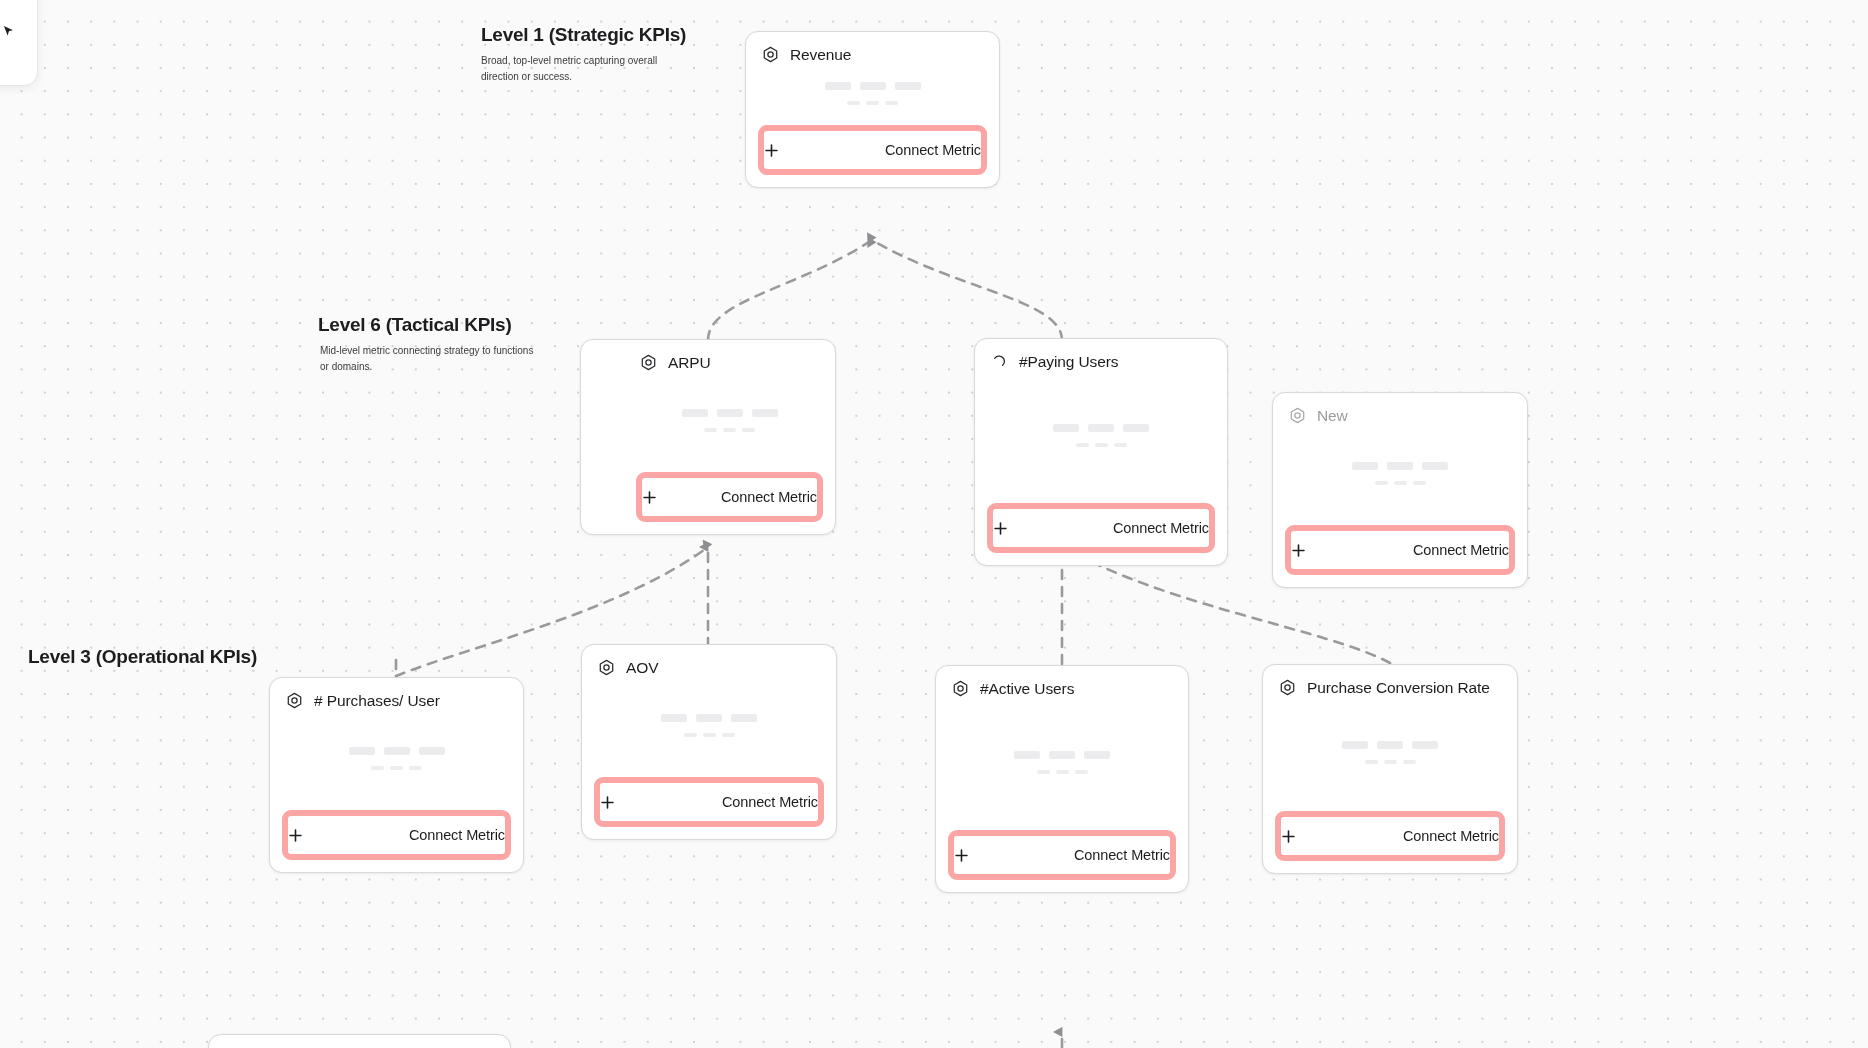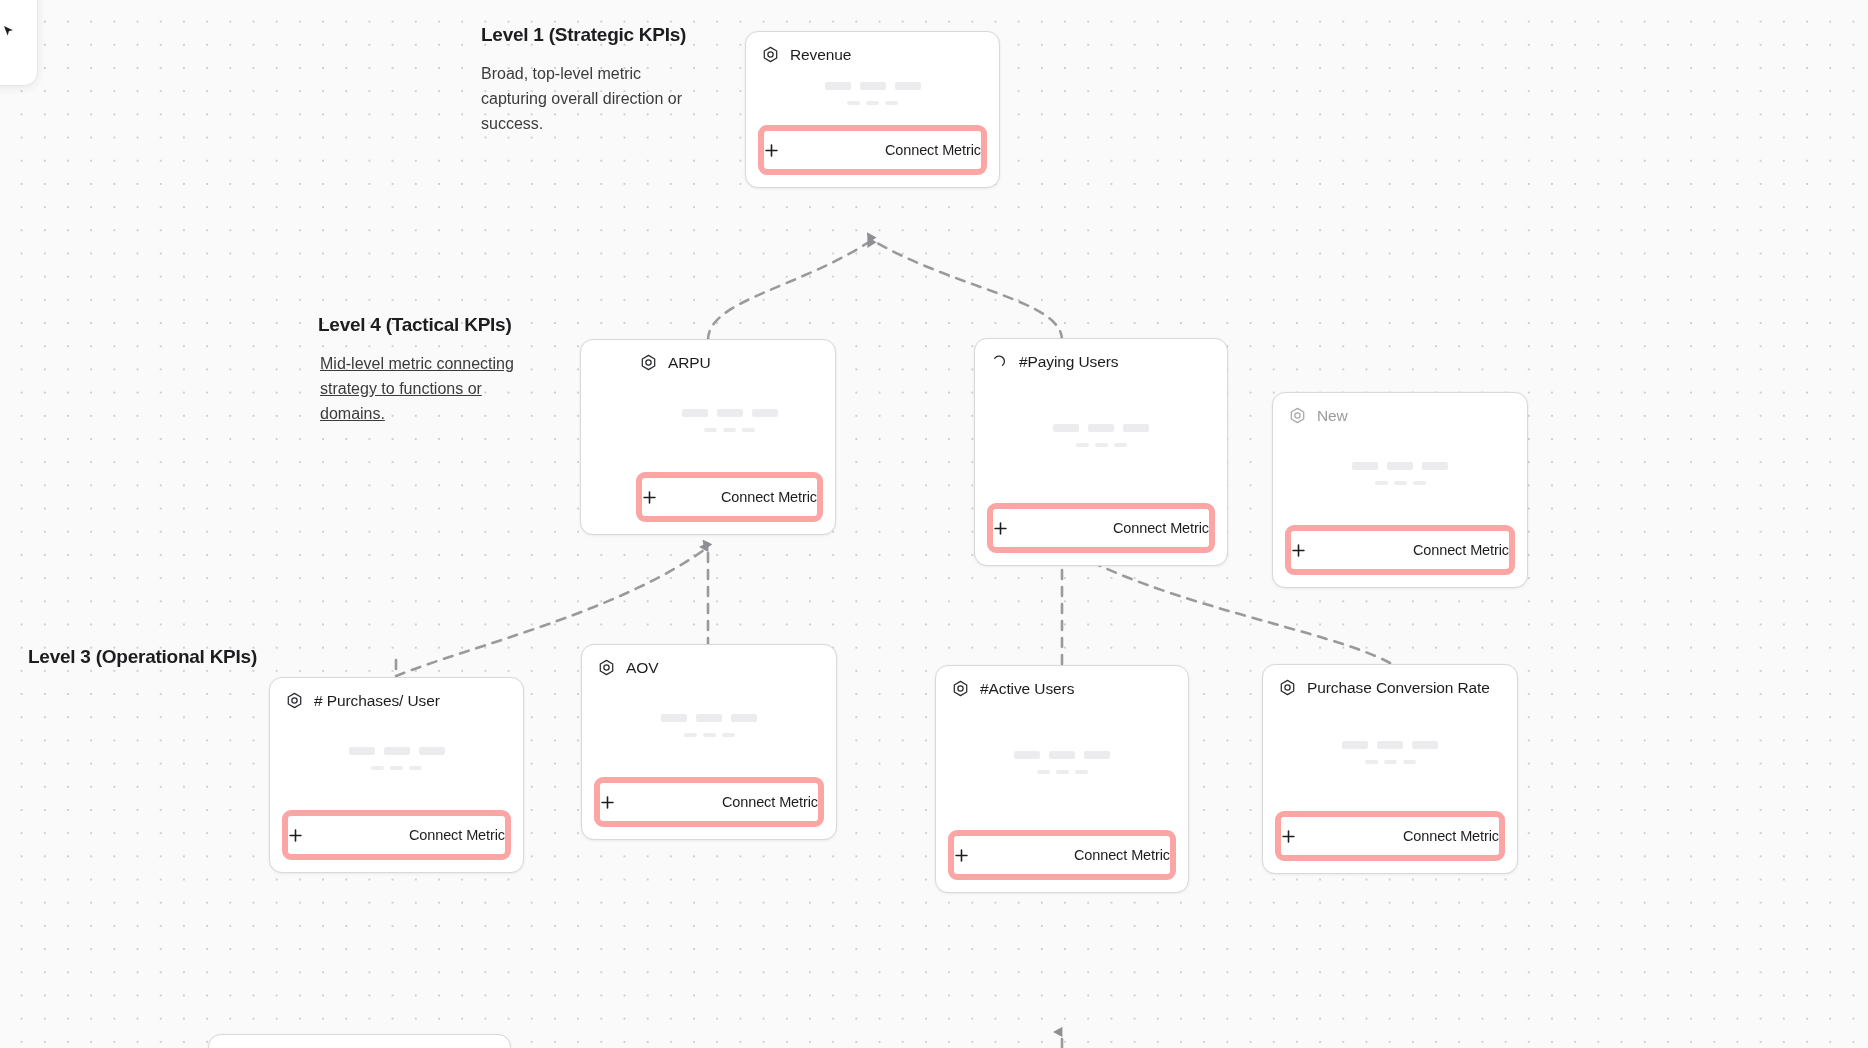--- a/index.html
+++ b/index.html
@@ -57,30 +57,30 @@
   
   .level-label { position: absolute; z-index: 3; }
   .level-title {
     font-size: 19px;
     font-weight: 700;
     color: #1d1d20;
     letter-spacing: -0.25px;
     white-space: nowrap;
   }
   .level-desc {
-    margin-top: 16px;
-    font-size: 16px;
+    margin-top: 7px;
+    font-size: 10px;
     line-height: 1.55;
     color: #3b3b3e;
     max-width: 215px;
   }
 
   #label-l1 { left: 481px; top: 24px; }
   #label-l2 { left: 318px; top: 314px; }
-  #label-l2 .level-desc { margin-left: 2px; text-decoration: underline; }
+  #label-l2 .level-desc { margin-left: 2px; }
   #label-l3 { left: 28px; top: 646px; }
 
   
   .card {
     position: absolute;
     background: #ffffff;
     border: 1px solid #d9d9dd;
     border-radius: 13px;
     box-shadow: 0 1px 3px rgba(16,16,20,0.06), 0 0 0 0.5px rgba(16,16,20,0.02);
     display: flex;
@@ -210,21 +210,21 @@
       <path d="M1 1 L10 5.2 L6 6 L4.6 10.4 Z"></path>
     </svg>
   </div>
 
   <div class="level-label" id="label-l1">
     <div class="level-title">Level 1 (Strategic KPIs)</div>
     <div class="level-desc">Broad, top-level metric capturing overall direction or success.</div>
   </div>
 
   <div class="level-label" id="label-l2">
-    <div class="level-title">Level 4 (Tactical KPIs)</div>
+    <div class="level-title">Level 6 (Tactical KPIs)</div>
     <div class="level-desc">Mid-level metric connecting strategy to functions or domains.</div>
   </div>
 
   <div class="level-label" id="label-l3">
     <div class="level-title">Level 3 (Operational KPIs)</div>
   </div>
 
   <div class="card" id="card-revenue">
     <div class="card-head">
       <svg class="card-icon" viewBox="0 0 20 20" fill="none" stroke="currentColor" stroke-width="1.5">

